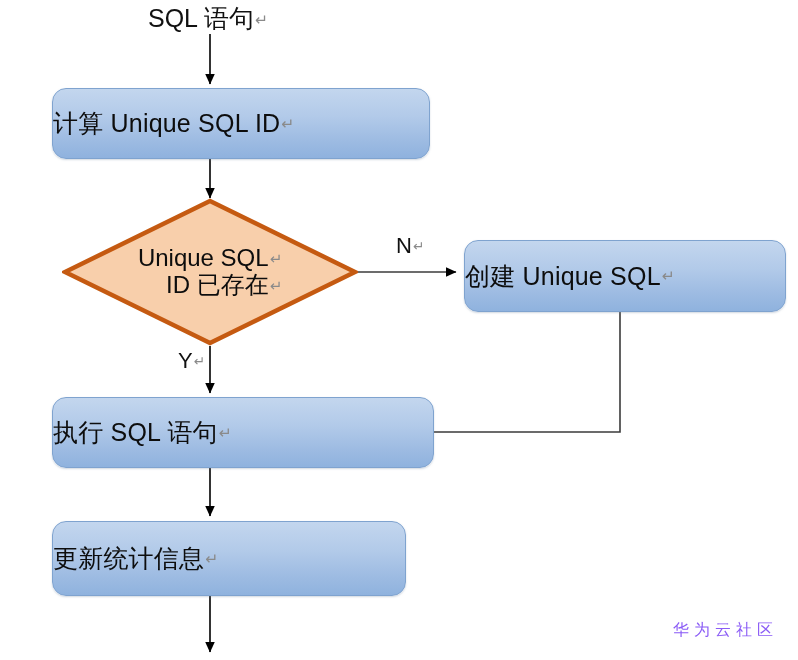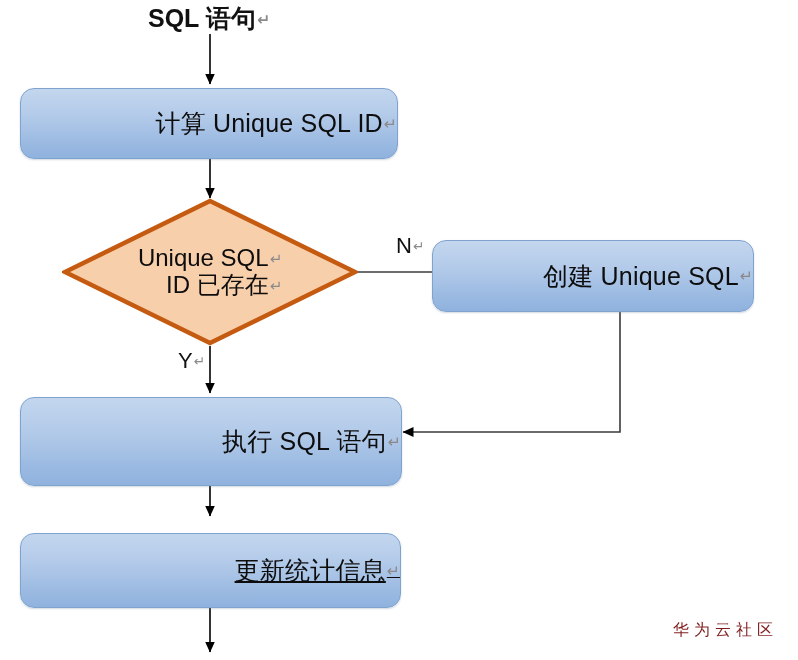--- a/index.html
+++ b/index.html
@@ -22,24 +22,25 @@
     left: 0;
     top: 0;
     width: 798px;
     height: 660px;
   }
   .node {
     position: absolute;
     box-sizing: border-box;
     display: flex;
     align-items: center;
-    justify-content: flex-end;
+    justify-content: flex-start;
     text-align: center;
     color: #0d0d0d;
     z-index: 3;
+    margin-left: 32px;
   }
   .process {
     border-radius: 14px;
     border: 1px solid #7fa3cf;
     background: linear-gradient(to bottom, #c3d6ee 0%, #b2cae9 40%, #9dbbe2 75%, #8fb2de 100%);
     box-shadow: 0 1px 2px rgba(120,140,165,0.35);
     font-size: 25px;
     line-height: 1.15;
     letter-spacing: 0.2px;
   }
@@ -82,21 +83,21 @@
   .pilcrow {
     font-size: 0.62em;
     color: #8a8a8a;
     vertical-align: 0.12em;
     margin-left: 1px;
   }
   .watermark {
     position: absolute;
     font-size: 16px;
     letter-spacing: 5px;
-    color: #7f1d1d;
+    color: #8b5cf6;
     z-index: 5;
     white-space: nowrap;
   }
 </style>
 </head>
 <body>
 
 <div id="canvas">
 
   <svg class="flow-svg" viewBox="0 0 798 660">
@@ -114,21 +115,21 @@
 
     <line x1="210" y1="346" x2="210" y2="393" stroke="#000000" stroke-width="1.6" marker-end="url(#arrowblack)"></line>
 
     <polyline points="620,312 620,432 403,432" fill="none" stroke="#3b3b3b" stroke-width="1.6" marker-end="url(#arrowblack)"></polyline>
 
     <line x1="210" y1="468" x2="210" y2="516" stroke="#000000" stroke-width="1.6" marker-end="url(#arrowblack)"></line>
 
     <line x1="210" y1="596" x2="210" y2="652" stroke="#000000" stroke-width="1.6" marker-end="url(#arrowblack)"></line>
   </svg>
 
-  <div class="free-label" style="left:148px; top:2px;font-weight:bold;">
+  <div class="free-label" style="left:148px; top:2px;">
     <span>SQL 语句</span><span class="pilcrow">↵</span>
   </div>
 
   <div class="node process" style="left:20px; top:88px; width:378px; height:71px;">
     <span>计算 Unique SQL ID</span>
       <span class="pilcrow">↵</span>
   </div>
 
   <div class="decision-wrap" style="left:62px; top:198px; width:296px; height:148px;">
     <svg class="decision-shape" viewBox="0 0 296 148" preserveAspectRatio="none">
@@ -146,26 +147,26 @@
 
   <div class="edge-label" style="left:178px; top:348px;">
     <span>Y</span><span class="pilcrow">↵</span>
   </div>
 
   <div class="node process" style="left:432px; top:240px; width:322px; height:72px;">
     <span>创建 Unique SQL</span>
       <span class="pilcrow">↵</span>
   </div>
 
-  <div class="node process" style="left:20px; top:397px; width:382px; height:89px;">
+  <div class="node process" style="left:20px; top:397px; width:382px; height:71px;">
     <span>执行  SQL  语句</span>
       <span class="pilcrow">↵</span>
   </div>
 
-  <div class="node process" style="left:20px; top:533px; width:381px; height:75px;text-decoration:underline;">
+  <div class="node process" style="left:20px; top:521px; width:354px; height:75px;">
     <span>更新统计信息</span>
       <span class="pilcrow">↵</span>
   </div>
 
   <div class="watermark" style="left:673px; top:620px;">
     <span>华为云社区</span>
   </div>
 
 </div>
 

